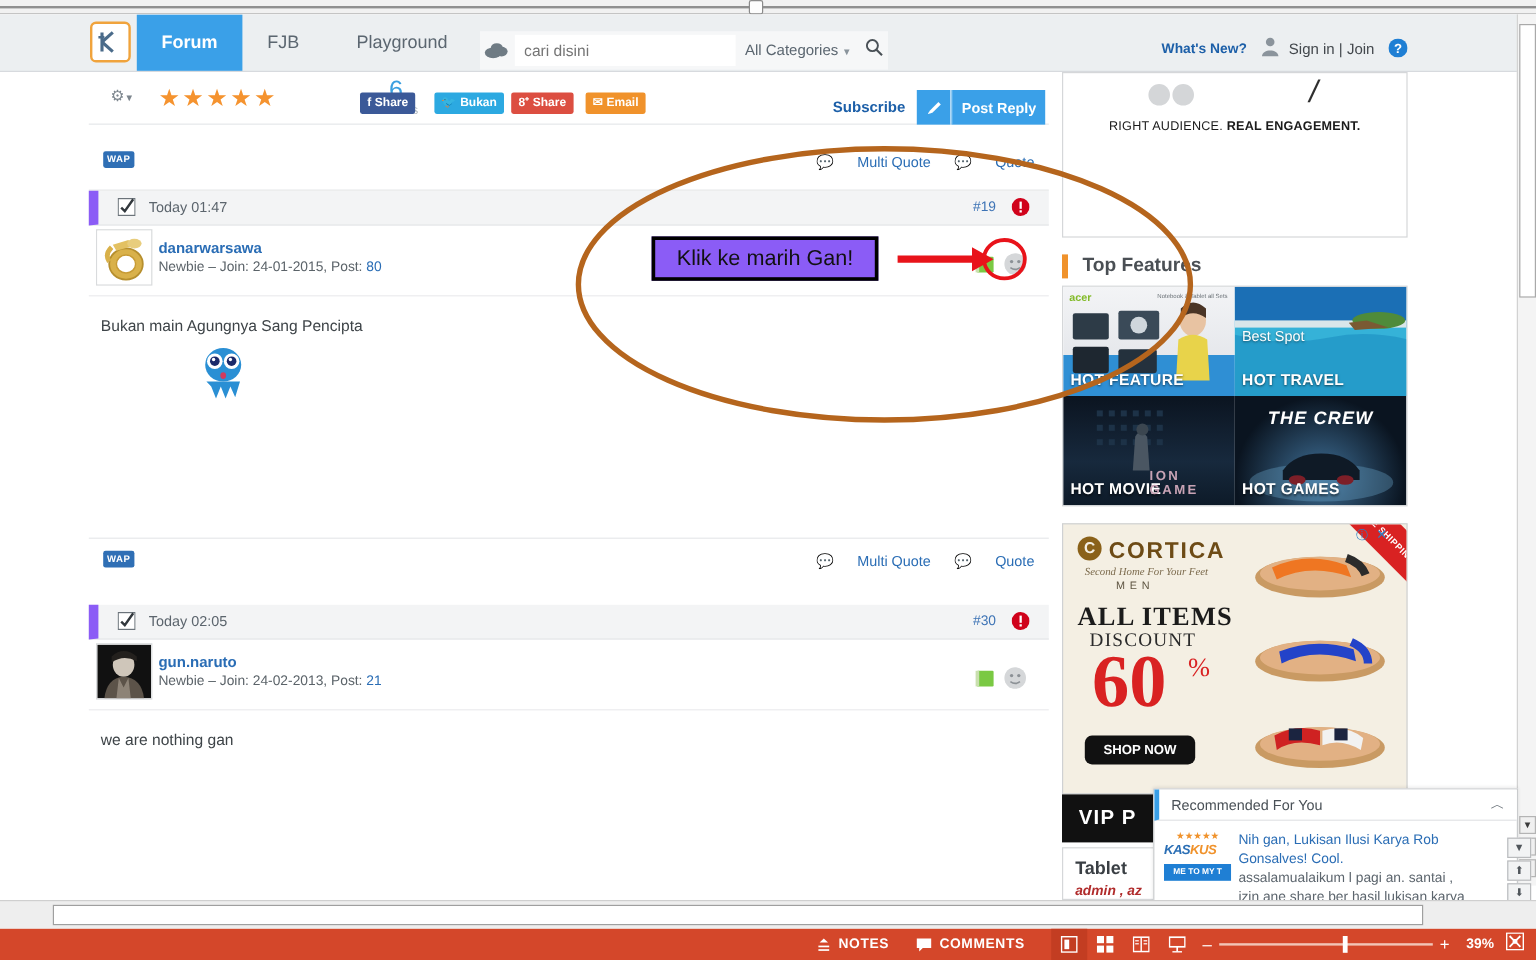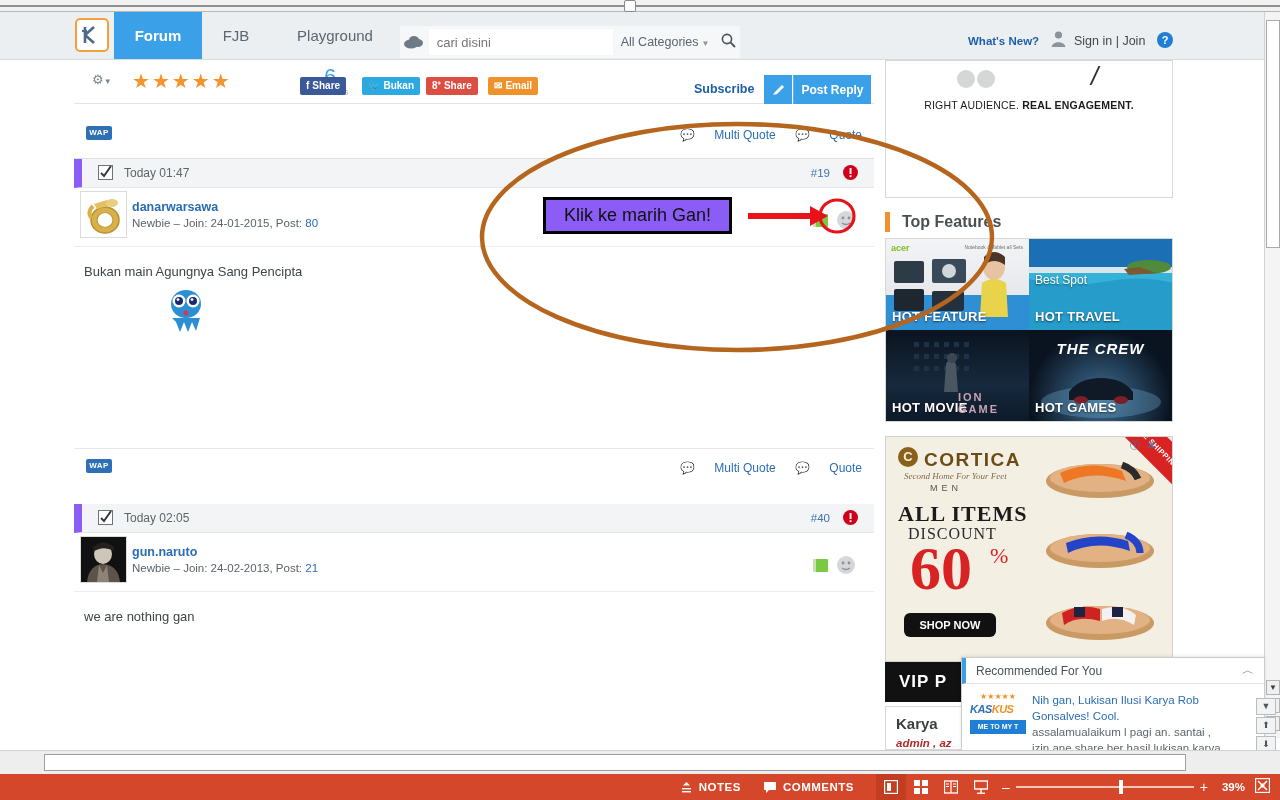--- a/index.html
+++ b/index.html
@@ -509,21 +509,21 @@
 
     <div class="post" style="top:444px; height:250px;">
       <div class="post-head">
         <div class="chk-icon">
           <svg width="15" height="15" viewBox="0 0 15 15">
             <rect x="0.5" y="0.5" width="14" height="14" fill="#fff" stroke="#6b737a"></rect>
             <path d="M3 8 L6 11 L13 1" stroke="#32383d" stroke-width="2" fill="none"></path>
           </svg>
         </div>
         <div class="post-date">Today 02:05</div>
-        <div class="post-num">#40</div>
+        <div class="post-num">#30</div>
         <div class="warn-icon">
           <svg width="15" height="15" viewBox="0 0 15 15">
             <circle cx="7.5" cy="7.5" r="7.5" fill="#d0021b"></circle>
             <rect x="6.6" y="3" width="1.9" height="6" fill="#fff"></rect>
             <rect x="6.6" y="10.2" width="1.9" height="1.9" fill="#fff"></rect>
           </svg>
         </div>
       </div>
 
       <div class="post-user">
@@ -675,21 +675,21 @@
         <path d="M32 166 Q50 156 70 162 L70 174 Q48 168 34 178 Z" fill="#cf2222"></path>
         <path d="M72 162 Q92 156 106 168 L104 178 Q88 168 72 174 Z" fill="#f2f2f2"></path>
         <rect x="44" y="160" width="11" height="10" fill="#1b2440"></rect>
         <rect x="82" y="160" width="11" height="10" fill="#1b2440"></rect>
       </svg>
     </div>
 
     <div id="vip-bar">VIP P</div>
 
     <div id="moderator-box">
-      <div id="mod-title">Karya</div>
+      <div id="mod-title">Tablet</div>
       <div id="mod-names">admin , az</div>
     </div>
   </div>
 
   <div id="rec-panel">
     <div id="rec-head">
       <div id="rec-title">Recommended For You</div>
       <div id="rec-collapse">︿</div>
     </div>
     <div id="rec-thumb">

